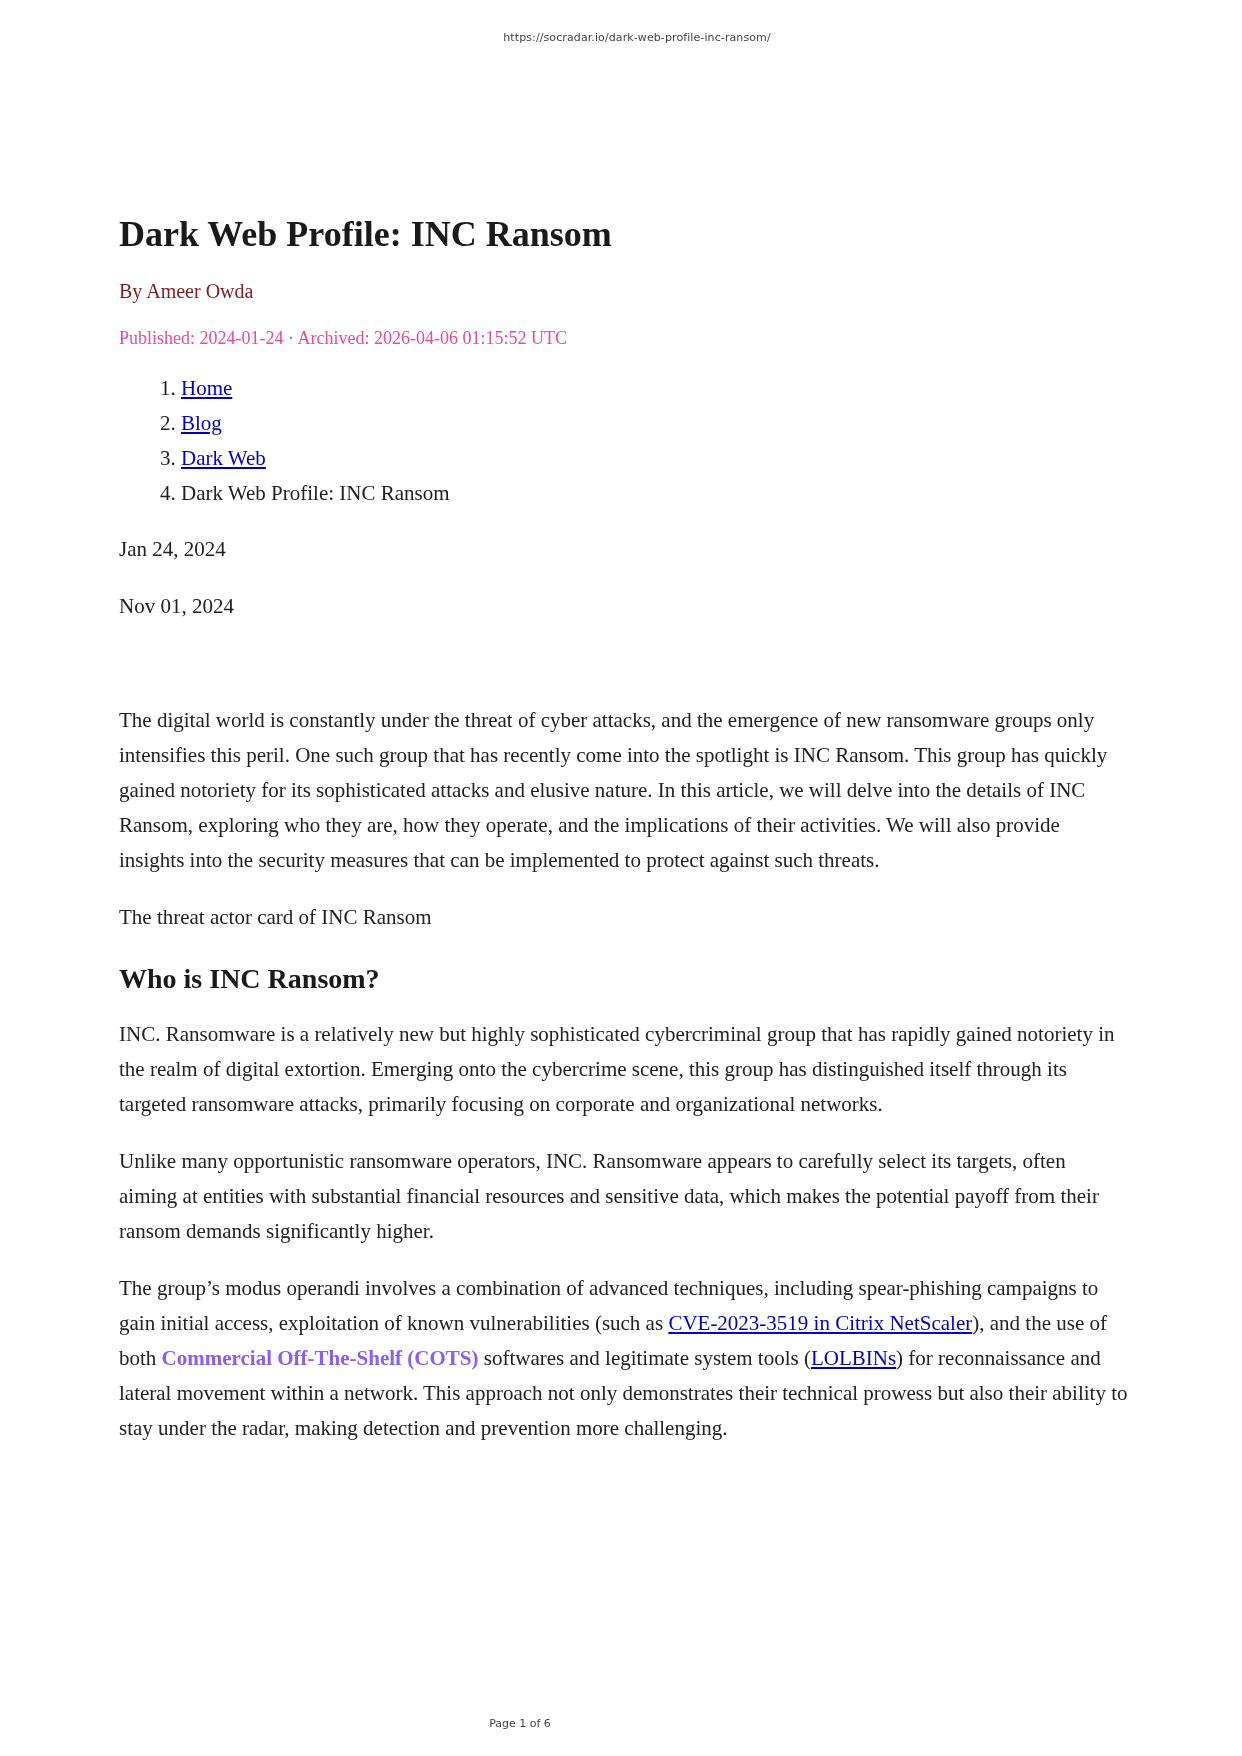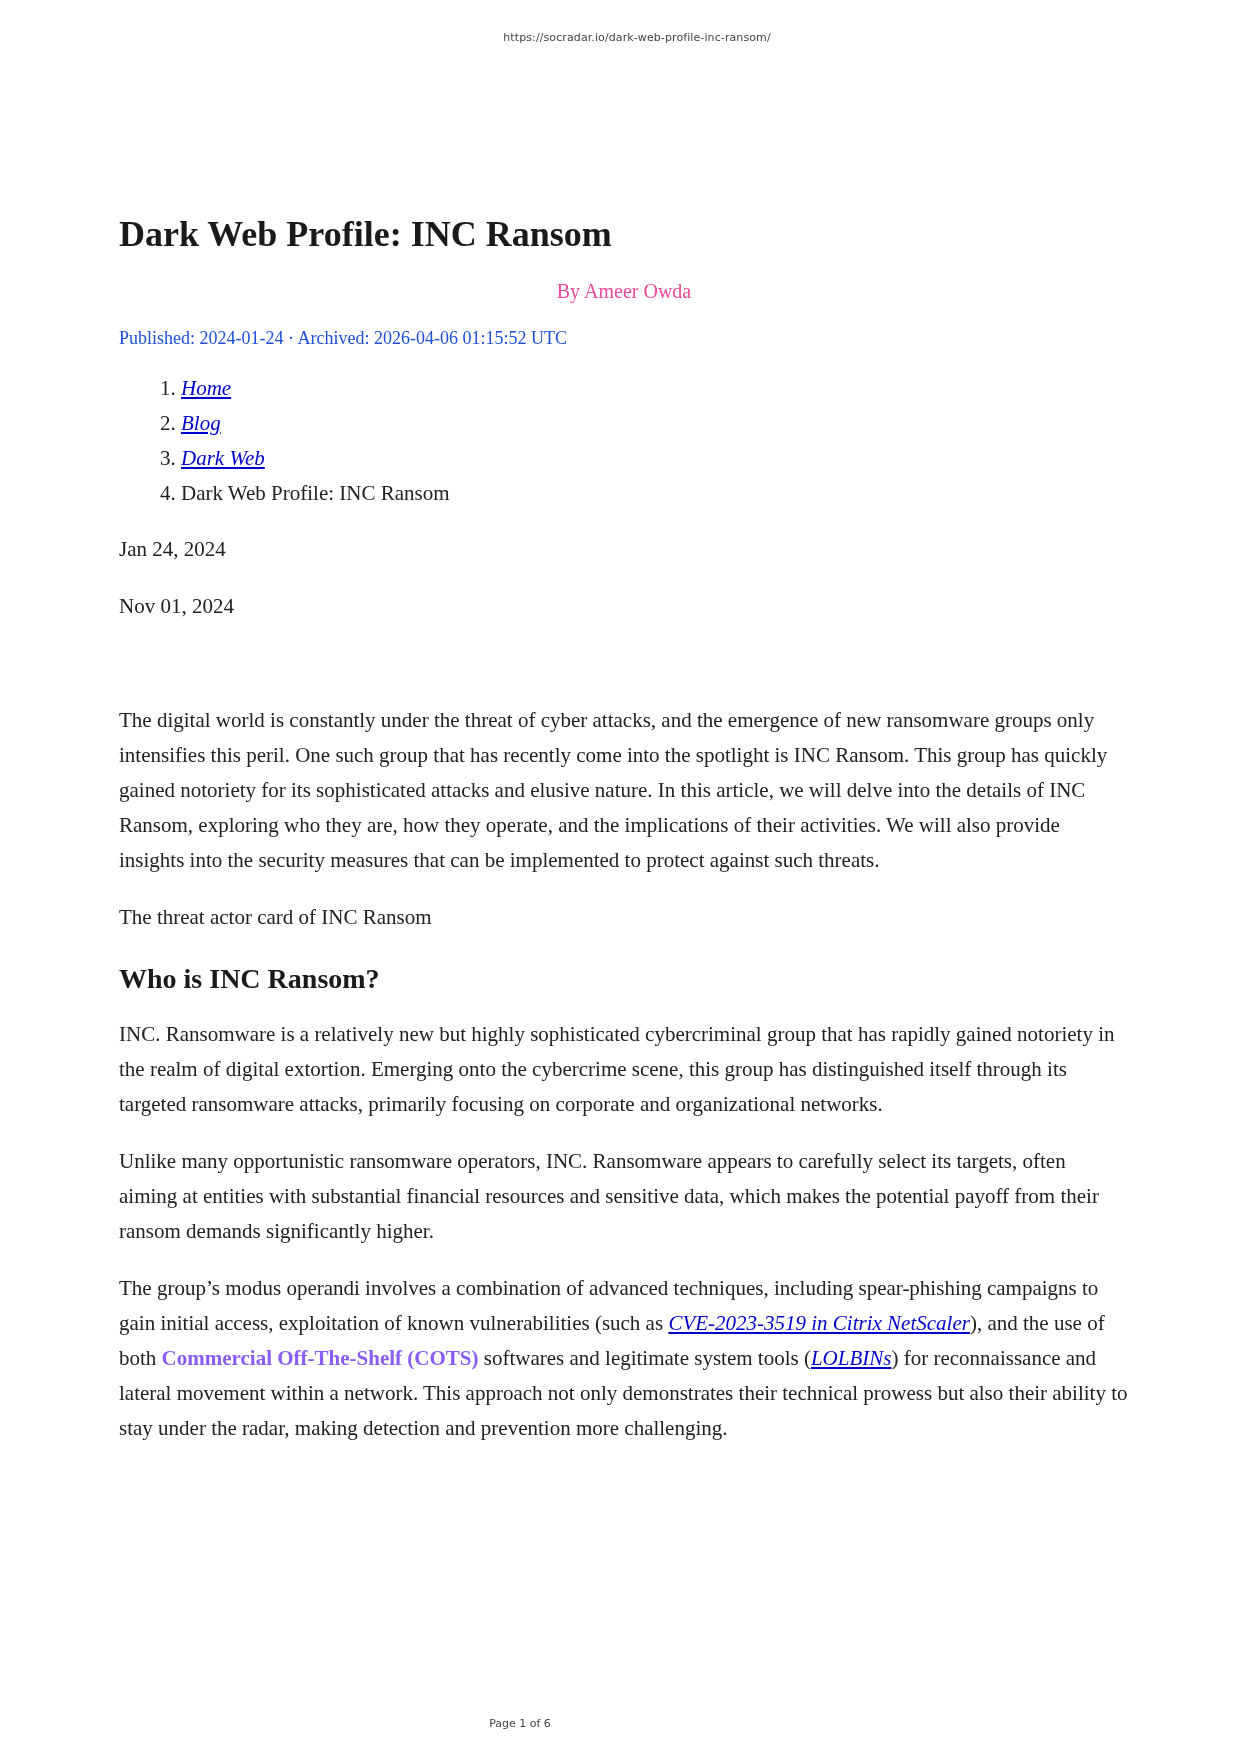--- a/index.html
+++ b/index.html
@@ -13,25 +13,25 @@
     font-family: "DejaVu Sans", sans-serif; font-size: 11px; color: #444444;
   }
   .content {
     position: absolute; left: 119px; top: 212px; width: 1010px;
     font-family: "Liberation Serif", serif; font-size: 21px; line-height: 35px; color: #222222;
   }
   h1.title {
     font-family: "Liberation Serif", serif; font-weight: bold; font-size: 36px; line-height: 44px;
     margin: 0 0 21px 0; color: #1a1a1a;
   }
-  .byline { color: #ec4899; font-size: 20px; line-height: 28px; margin: 0 0 20px 0; text-align: center; }
-  .meta { color: #1d4ed8; font-size: 18px; line-height: 26px; margin: 0 0 20px 0; }
+  .byline { color: #7f1d1d; font-size: 20px; line-height: 28px; margin: 0 0 20px 0; }
+  .meta { color: #ec4899; font-size: 18px; line-height: 26px; margin: 0 0 20px 0; }
   ol.breadcrumb { margin: 0 0 21px 0; padding-left: 62px; }
   ol.breadcrumb li { font-size: 21px; line-height: 35px; }
-  a { color: #1a0dab; color: #0000cc; text-decoration: underline; font-style: italic; }
+  a { color: #1a0dab; color: #0000cc; text-decoration: underline; }
   p { margin: 0 0 22px 0; }
   .post-date, .read-time, .updated-date { margin: 0 0 22px 0; line-height: 35px; }
   .spacer { height: 57px; }
   h2.section {
     font-family: Liberation Serif, serif; font-weight: bold; font-size: 28px; line-height: 36px;
     margin: 26px 0 20px 0; color: #1a1a1a;
   }
   .caption { margin: 0 0 22px 0; }
   b { font-weight: bold; color: #8b5cf6; }
 </style>

